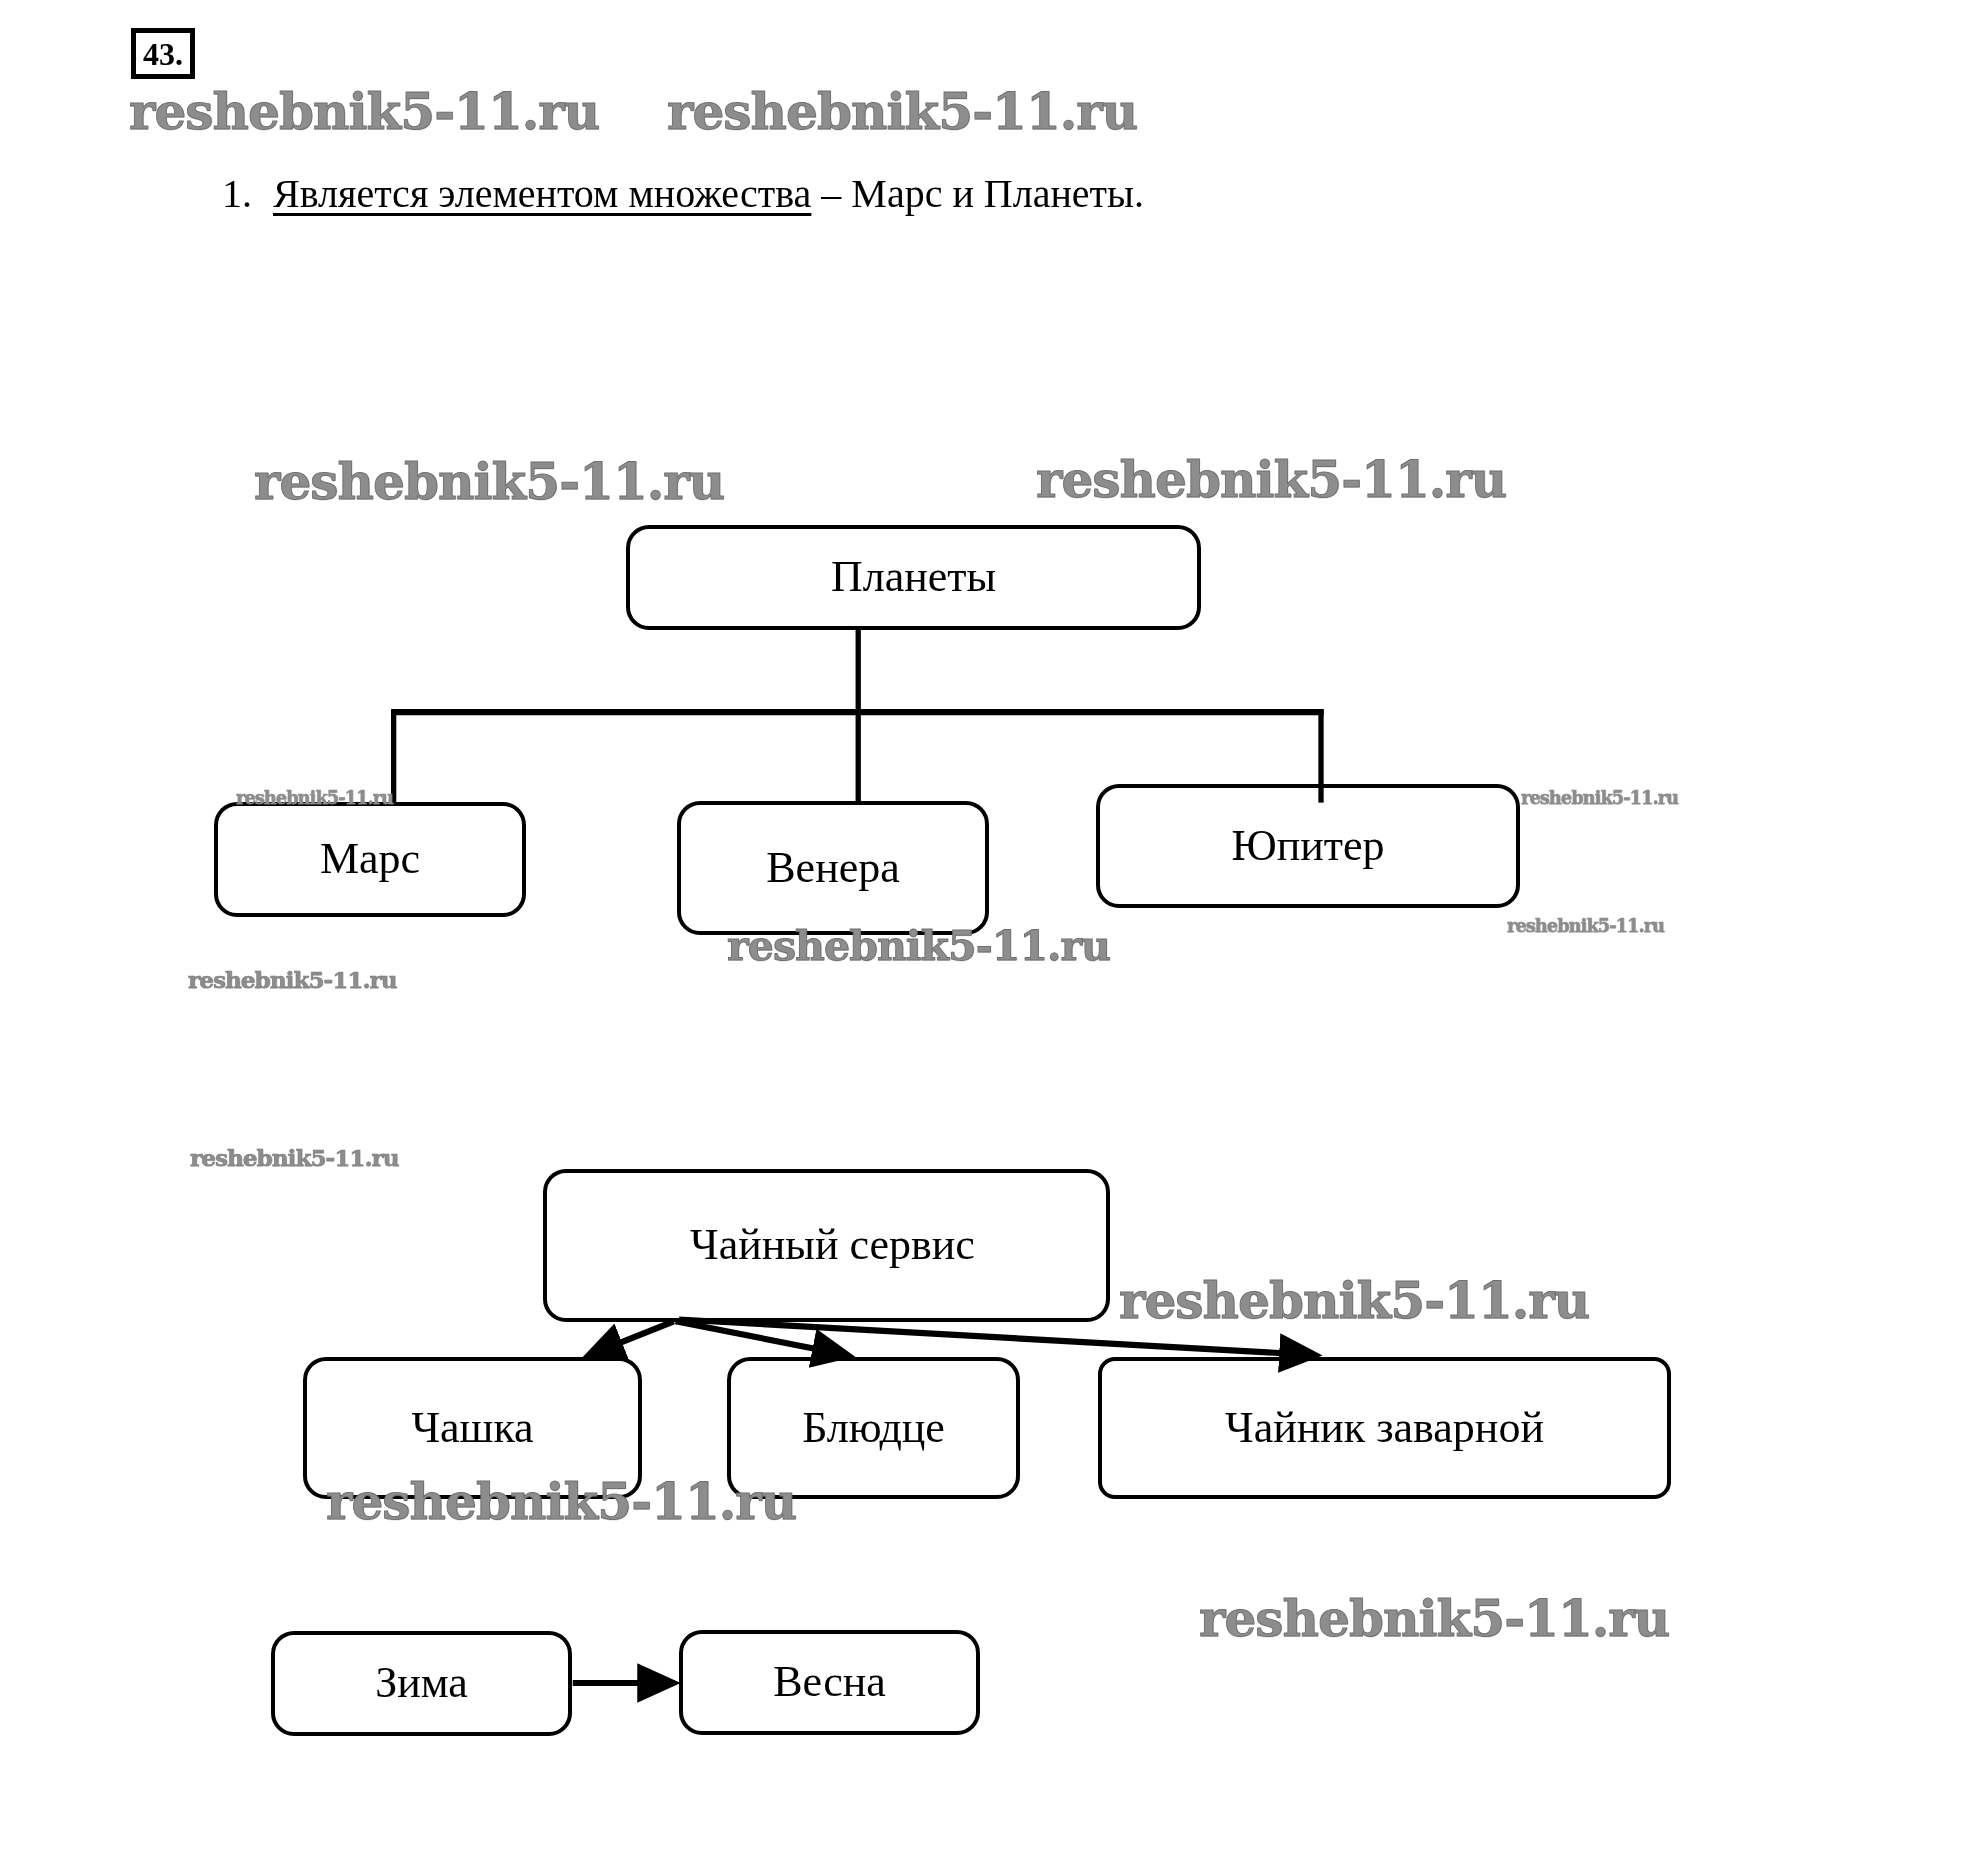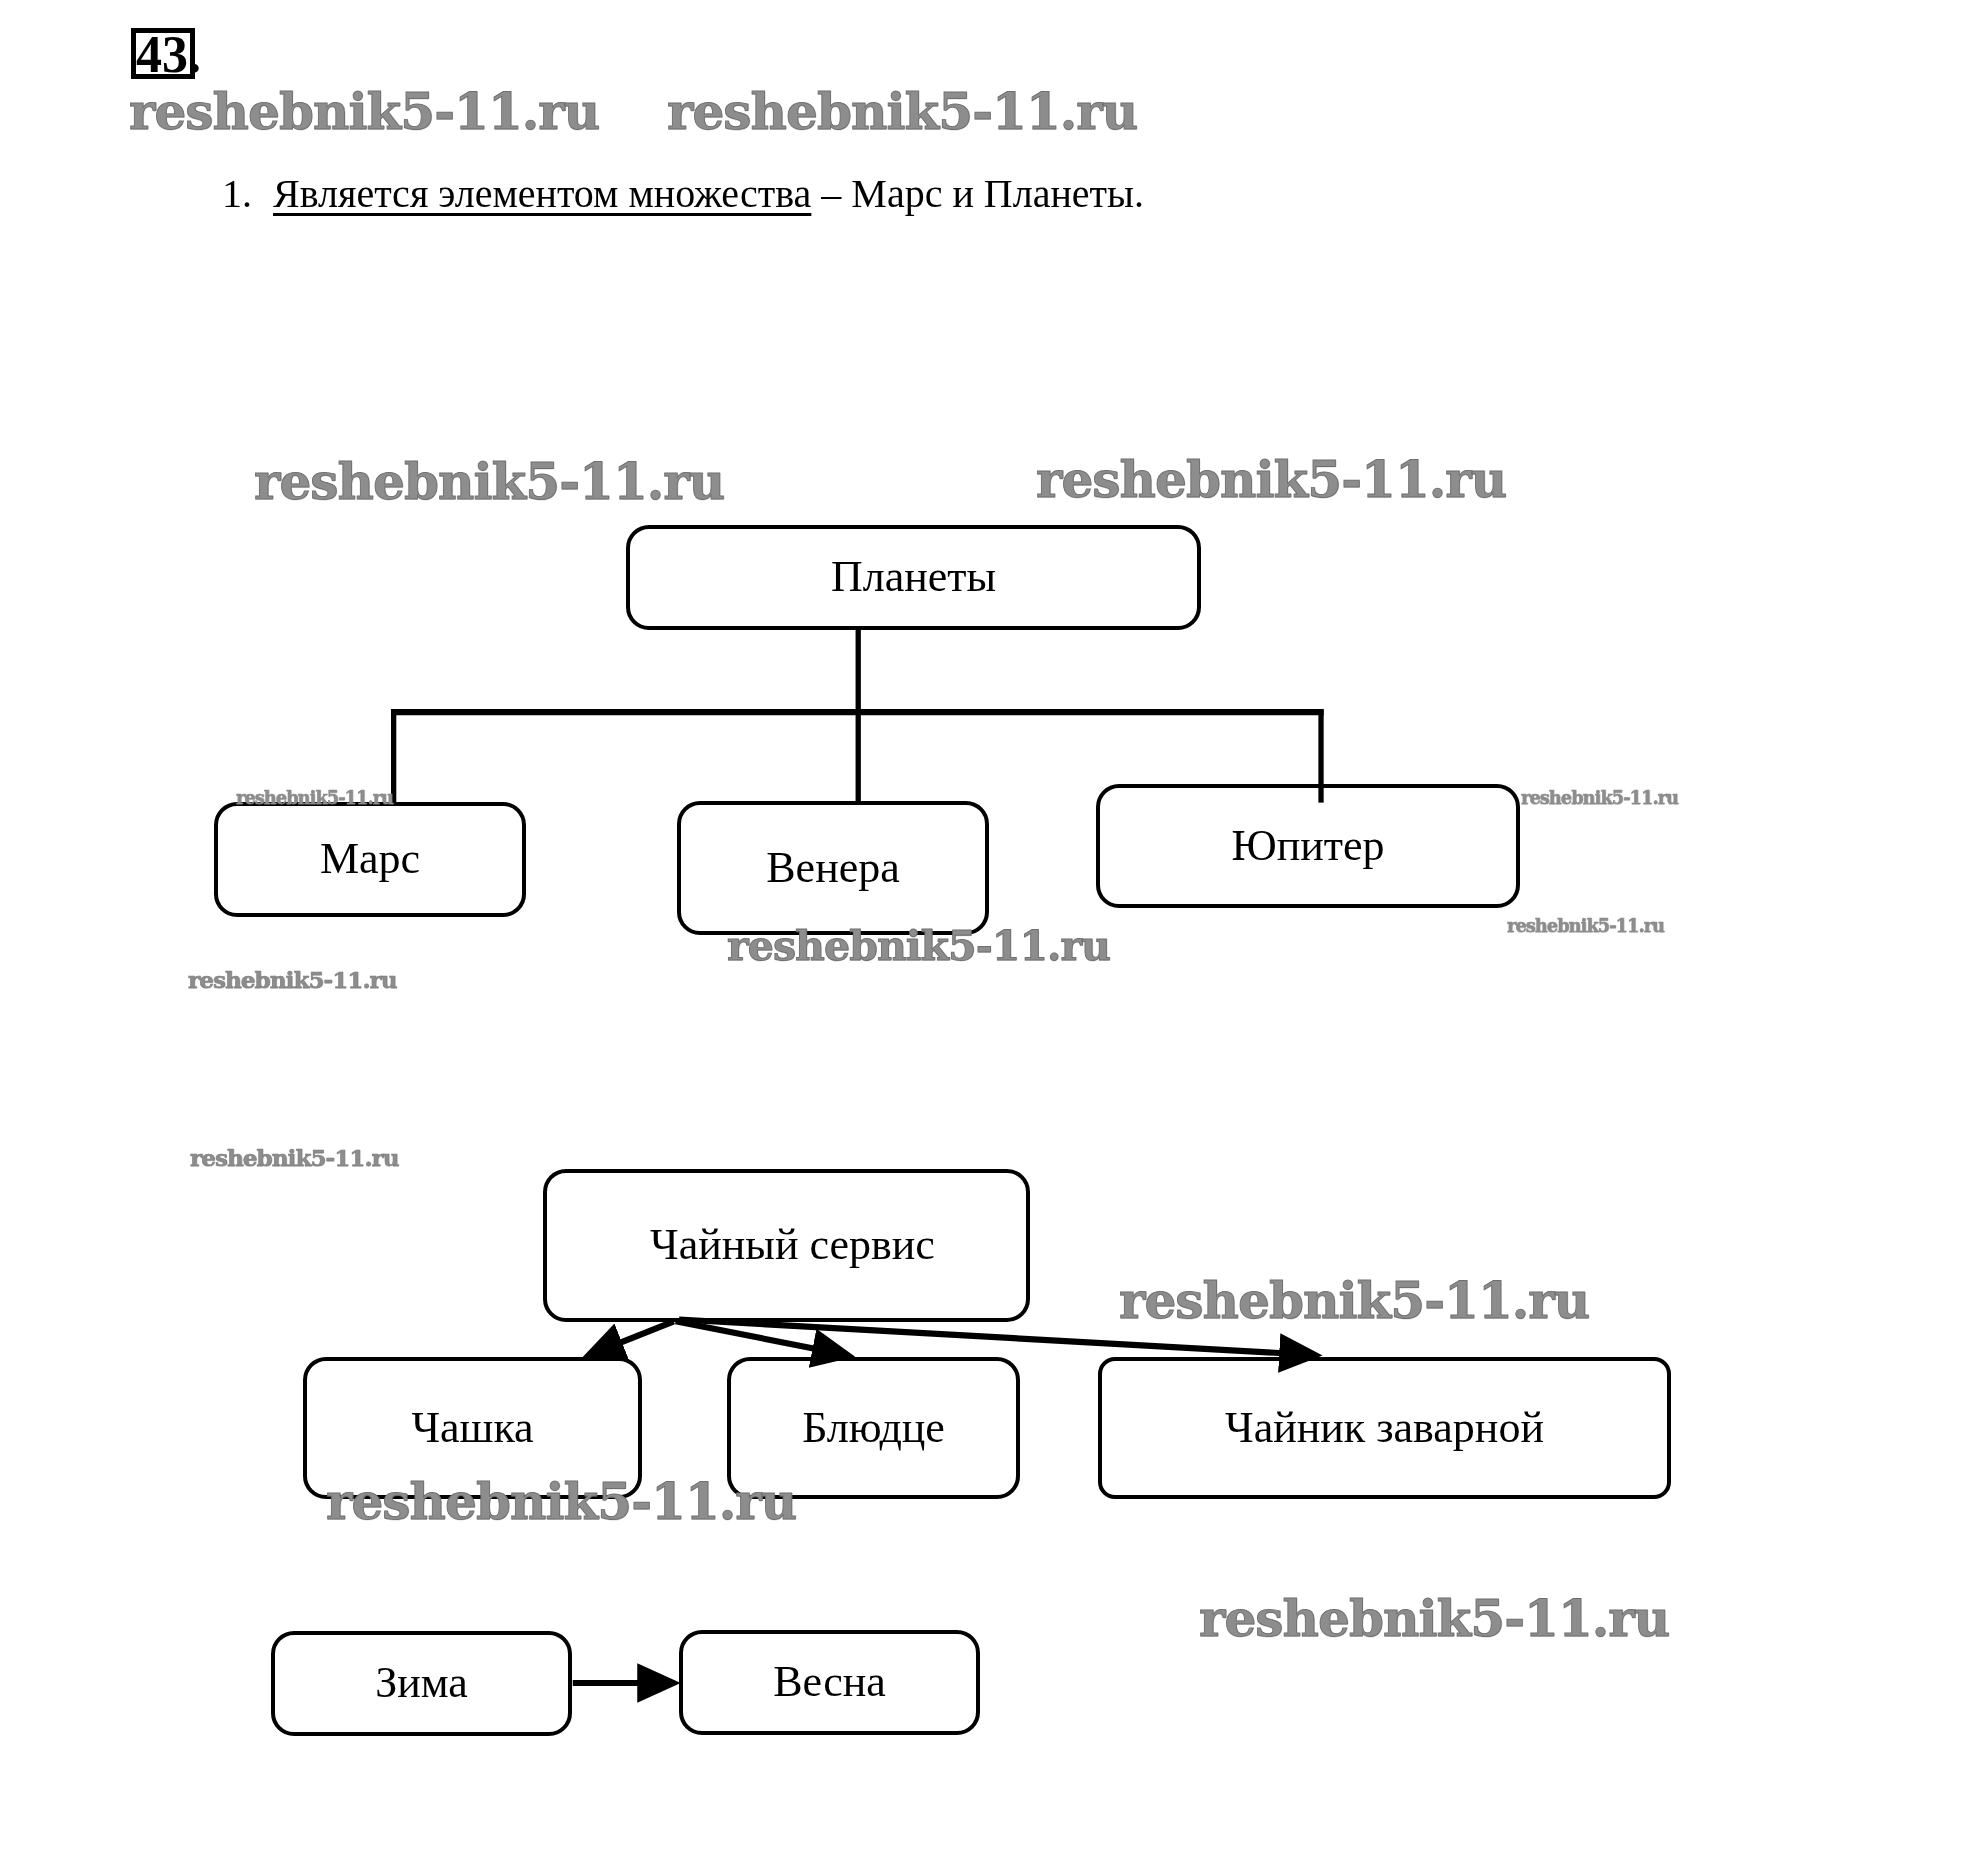--- a/index.html
+++ b/index.html
@@ -18,21 +18,21 @@
 
   
   .task-badge {
     position: absolute;
     left: 131px;
     top: 28px;
     width: 64px;
     height: 51px;
     border: 5.3px solid #000;
     box-sizing: border-box;
-    font-size: 52px;
+    font-size: 32px;
     font-weight: bold;
     line-height: 43px;
     text-align: center;
     letter-spacing: 0px;
     font-family: "Liberation Serif", "DejaVu Serif", serif;
   }
 
   
   .task-list {
     position: absolute;
@@ -146,21 +146,21 @@
   <defs>
     <marker id="arrowhead" markerWidth="7" markerHeight="7" refX="5.6" refY="3.2" orient="auto" markerUnits="strokeWidth">
       <path d="M0,0 L7,3.2 L0,6.4 z" fill="#000"></path>
     </marker>
   </defs>
   <line x1="760" y1="1490" x2="665" y2="1528" stroke="#000" stroke-width="7" marker-end="url(#arrowhead)"></line>
   <line x1="762" y1="1490" x2="955" y2="1528" stroke="#000" stroke-width="7" marker-end="url(#arrowhead)"></line>
   <line x1="766" y1="1488" x2="1482" y2="1528" stroke="#000" stroke-width="7" marker-end="url(#arrowhead)"></line>
 </svg>
 
-<div class="node" style="left:543px; top:1169px; width:487px; height:153px;padding-left:12px;">Чайный сервис</div>
+<div class="node" style="left:543px; top:1169px; width:567px; height:153px;padding-left:12px;">Чайный сервис</div>
 
 <div class="node" style="left:303px; top:1357px; width:339px; height:142px;">Чашка</div>
 <div class="node" style="left:727px; top:1357px; width:293px; height:142px;">Блюдце</div>
 <div class="node" style="left:1098px; top:1357px; width:573px; height:142px;border-radius:17px;">Чайник заварной</div>
 
 <div class="wm big" style="left:326px; top:1472px;">reshebnik5-11.ru</div>
 
 <div class="wm big" style="left:1199px; top:1589px;">reshebnik5-11.ru</div>
 
 <svg class="links" viewBox="0 0 2222 2112" width="1970" height="1873">

